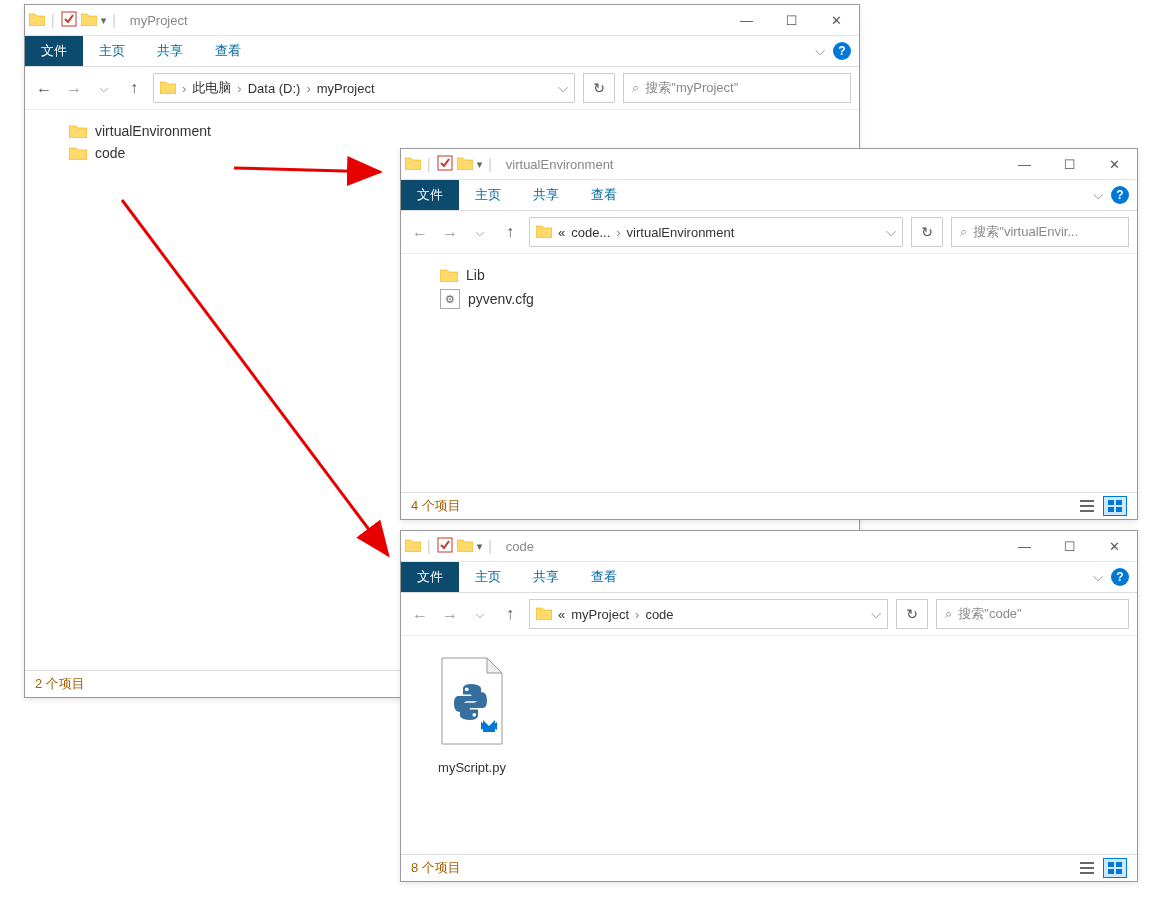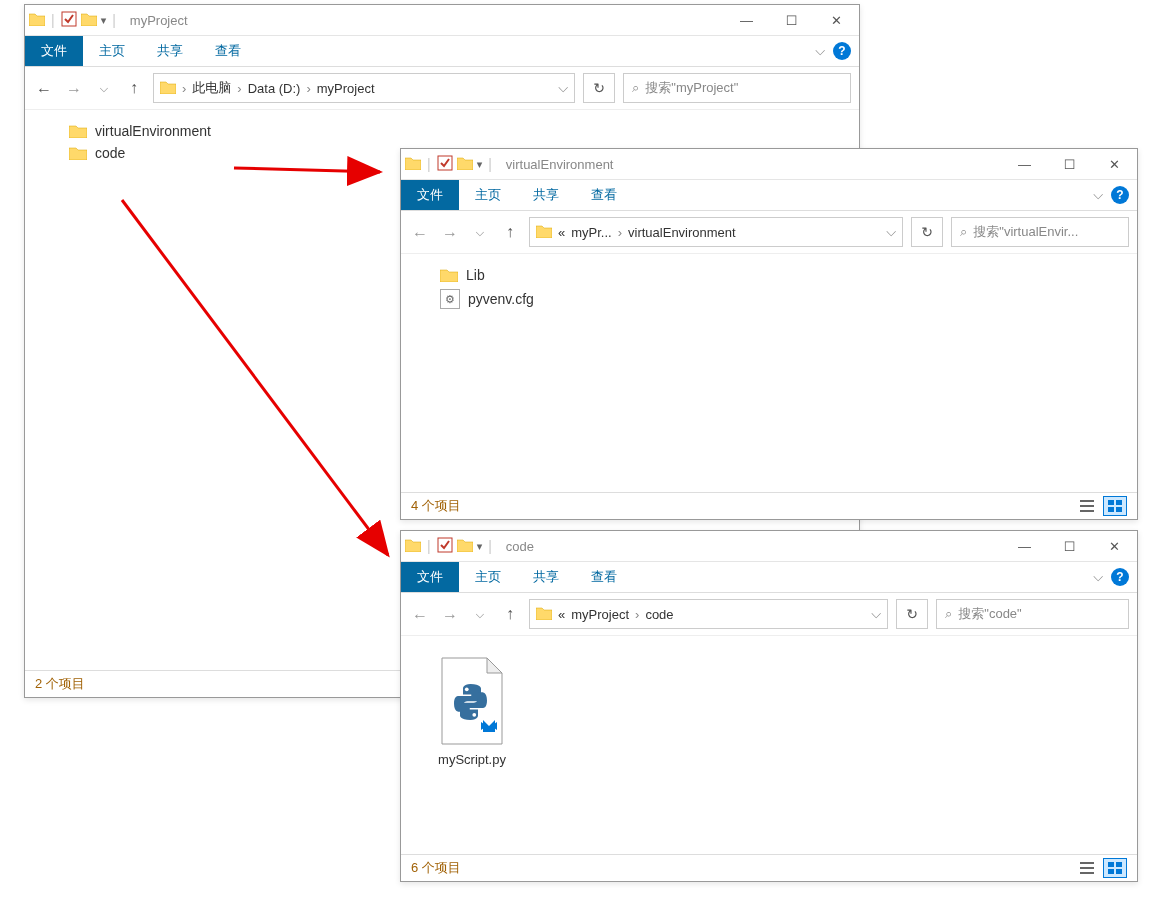--- a/index.html
+++ b/index.html
@@ -65,21 +65,21 @@
     position: relative;
   }
   .ribbon-tab {
     padding: 0 16px;
     display: flex;
     align-items: center;
     font-size: 13px;
     color: #0369a1;
   }
   .ribbon-tab.active {
-    background: #0369a1;
+    background: #0c4a6e;
     color: #fff;
   }
   .ribbon-right {
     position: absolute;
     right: 8px;
     top: 0;
     height: 30px;
     display: flex;
     align-items: center;
     gap: 8px;
@@ -186,21 +186,21 @@
     display: flex;
     flex-wrap: wrap;
     gap: 20px;
     padding: 10px;
   }
   .file-tile {
     width: 90px;
     display: flex;
     flex-direction: column;
     align-items: center;
-    gap: 6px;
+    gap: 14px;
   }
   .py-file-icon {
     width: 70px;
     height: 90px;
     position: relative;
   }
   .statusbar {
     height: 26px;
     border-top: 1px solid #ddd;
     display: flex;
@@ -377,21 +377,21 @@
   <div class="addressbar">
     <span class="nav-arrow">←</span>
     <span class="nav-arrow">→</span>
     <span class="nav-arrow" style="font-size:11px;">⌵</span>
     <span class="nav-arrow enabled">↑</span>
     <div class="breadcrumb">
       <span><svg width="16" height="14" viewBox="0 0 16 14">
             <path d="M0 2 L6 2 L8 4 L16 4 L16 14 L0 14 Z" fill="#ffd96a" stroke="#d9a500" stroke-width="0.5"></path>
           </svg></span>
       <span class="crumb">«</span>
-      <span class="crumb">myPr...</span>
+      <span class="crumb">code...</span>
       <span class="sep">›</span>
       <span class="crumb">virtualEnvironment</span>
       <div class="breadcrumb-controls">
         <span style="color:#888;">⌵</span>
       </div>
     </div>
     <div class="refresh-btn">↻</div>
     <div class="searchbox" style="width:160px;">
       <span>⌕</span>
       <span>搜索"virtualEnvir...</span>
@@ -507,21 +507,21 @@
               <path d="M2 14 L2 2 L8 8 L14 2 L14 14 Z" fill="#0078d7"></path>
               <path d="M0 4 L6 8 L0 12 Z M16 4 L10 8 L16 12 Z" fill="#0078d7"></path>
             </g>
           </svg>
         </div>
         <span style="font-size:13px;">myScript.py</span>
       </div>
     </div>
   </div>
   <div class="statusbar">
-    <span>6 个项目</span>
+    <span>8 个项目</span>
     <div class="statusbar-right">
       <div class="view-toggle">
           <svg width="14" height="12" viewBox="0 0 14 12">
             <rect x="0" y="0" width="14" height="2" fill="#666"></rect>
             <rect x="0" y="5" width="14" height="2" fill="#666"></rect>
             <rect x="0" y="10" width="14" height="2" fill="#666"></rect>
           </svg>
         </div>
       <div class="view-toggle active">
           <svg width="14" height="12" viewBox="0 0 14 12">

